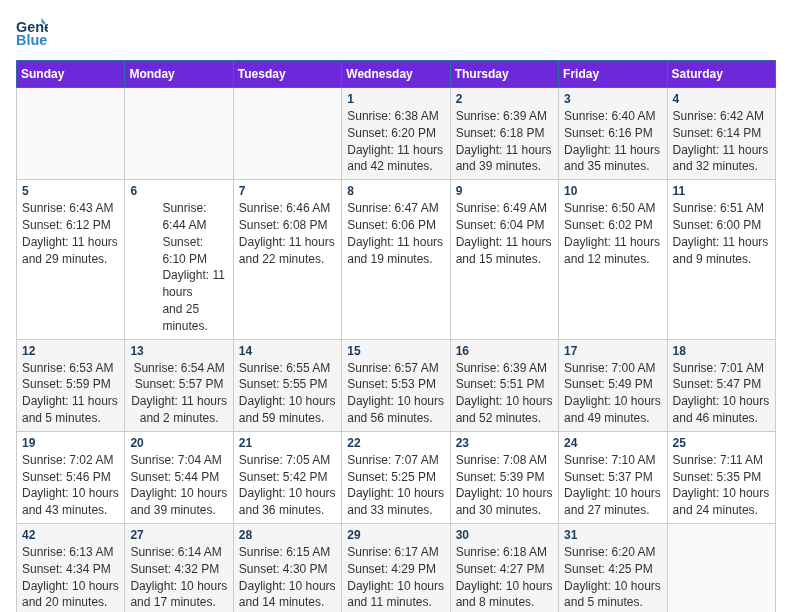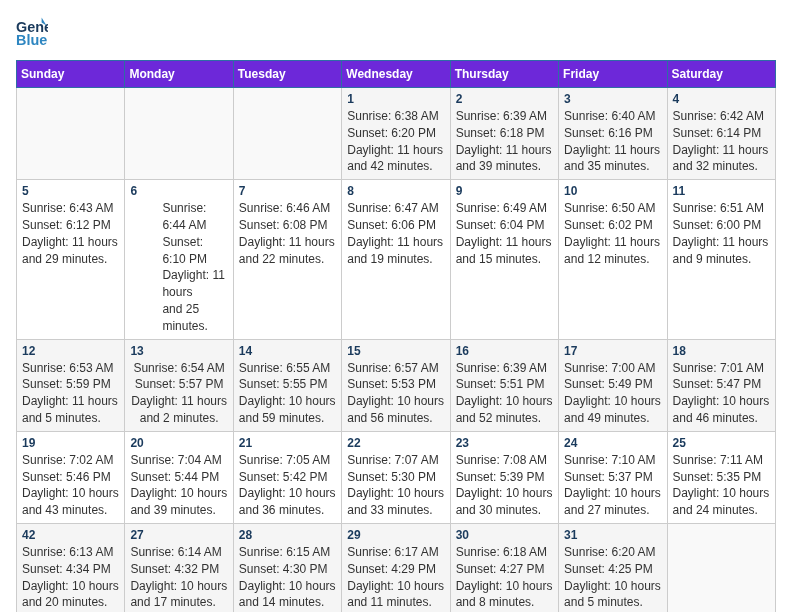--- a/index.html
+++ b/index.html
@@ -269,21 +269,21 @@
         <td>
           <span class="day-number">21</span>
           <div class="day-info" style="white-space: pre-line;">Sunrise: 7:05 AM
 Sunset: 5:42 PM
 Daylight: 10 hours
 and 36 minutes.</div>
         </td>
         <td>
           <span class="day-number">22</span>
           <div class="day-info" style="white-space: pre-line;">Sunrise: 7:07 AM
-Sunset: 5:30 PM
+Sunset: 5:25 PM
 Daylight: 10 hours
 and 33 minutes.</div>
         </td>
         <td>
           <span class="day-number">23</span>
           <div class="day-info" style="white-space: pre-line;">Sunrise: 7:08 AM
 Sunset: 5:39 PM
 Daylight: 10 hours
 and 30 minutes.</div>
         </td>

